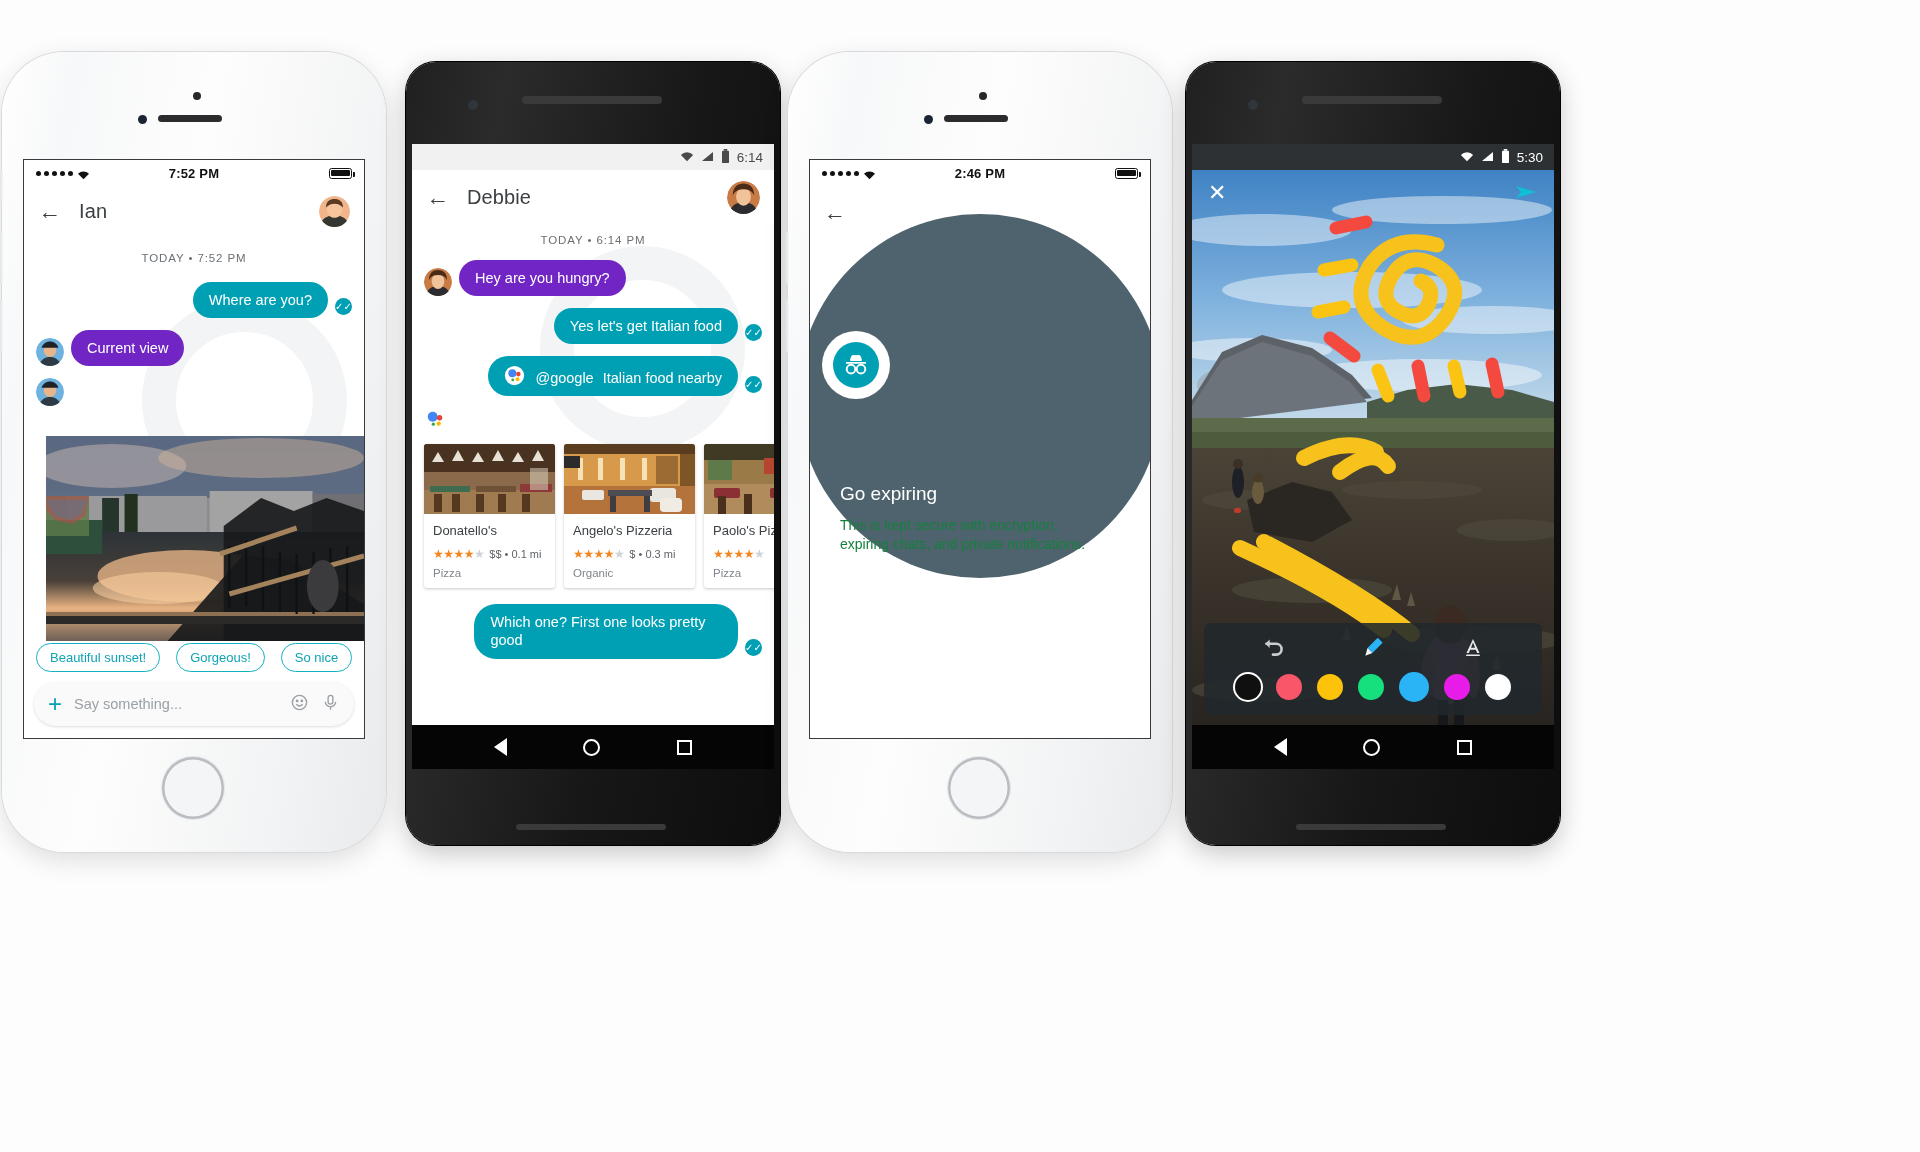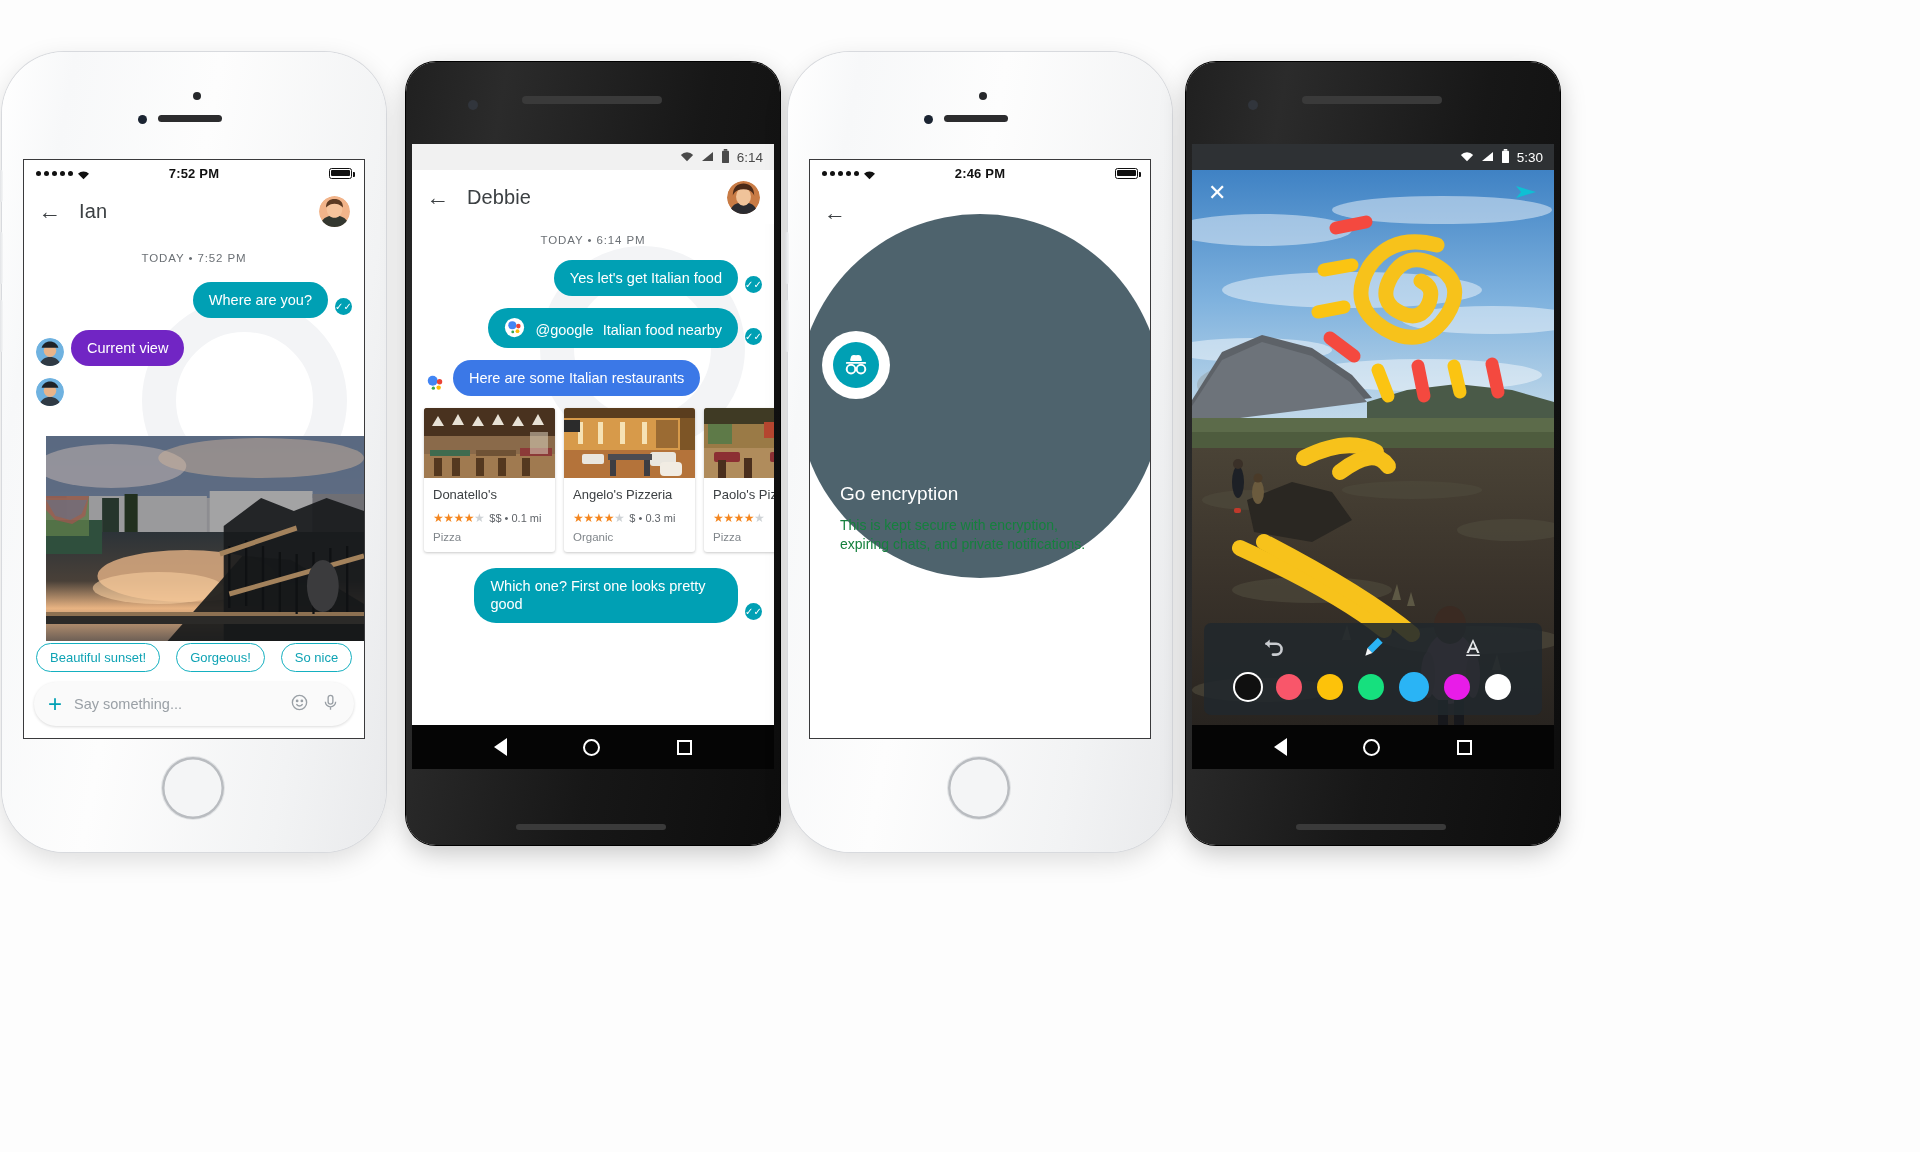--- a/index.html
+++ b/index.html
@@ -349,20 +349,31 @@
           <path d="M7 18C7 7 13 3 20 3s13 4 13 15c0 0-2-8-13-8S7 18 7 18z" fill="#4a2a18"></path>
         </svg>
       </span>
     </div>
 
     <div class="chatbg">
       <div class="watermark" style="left:128px;top:22px;width:205px;height:205px;"></div>
 
       <div class="daystamp" style="margin:10px 0 8px;">TODAY • 6:14 PM</div>
 
+      <div class="row">
+        <span class="av">
+          <svg viewBox="0 0 40 40" width="28" height="28">
+                <circle cx="20" cy="20" r="20" fill="#c87b45"></circle>
+            <path d="M2 40c3-11 9-14 18-14s15 3 18 14z" fill="#2b2b30"></path>
+            <ellipse cx="20" cy="19" rx="9" ry="11" fill="#f0c39a"></ellipse>
+            <path d="M7 18C7 7 13 3 20 3s13 4 13 15c0 0-2-8-13-8S7 18 7 18z" fill="#4a2a18"></path>
+              </svg>
+        </span>
+        <div class="bubble purple">Hey are you hungry?</div>
+      </div>
 
       <div class="row out">
         <div class="bubble teal">Yes let's get Italian food</div>
         <div class="tick">✓✓</div>
       </div>
 
       <div class="row out">
         <div class="bubble teal" style="display:flex;align-items:flex-end;gap:9px;">
           <span class="glogo">
             <svg viewBox="0 0 24 24" width="21" height="21">
@@ -381,21 +392,20 @@
 
       <div class="row">
         <span class="glogo" style="margin-bottom:2px;">
           <svg viewBox="0 0 24 24" width="22" height="22">
             <circle cx="9.5" cy="9.5" r="5.4" fill="#4285f4"></circle>
             <circle cx="17" cy="10.6" r="2.9" fill="#ea4335"></circle>
             <circle cx="16" cy="17" r="2.4" fill="#fbbc05"></circle>
             <circle cx="10.2" cy="17.6" r="1.8" fill="#34a853"></circle>
           </svg>
         </span>
-        <div class="bubble blue">Here are some Italian restaurants</div>
       </div>
 
       <div class="cards">
 
         <div class="card">
           <div class="pic">
             <svg viewBox="0 0 131 70" width="131" height="70" preserveAspectRatio="none">
               <rect width="131" height="70" fill="#6b4a33"></rect>
               <rect y="0" width="131" height="28" fill="#49321f"></rect>
               <rect y="28" width="131" height="18" fill="#8a6a4a"></rect>
@@ -552,21 +562,21 @@
           <svg viewBox="0 0 32 32" width="30" height="30" fill="#fff">
             <path d="M10.4 11.6h11.2c.5 0 .8-.4.7-.9l-.9-3.3c-.4-1.5-1.9-2.4-3.4-2.1l-2 .4-2-.4c-1.5-.3-3 .6-3.4 2.1l-.9 3.3c-.1.5.2.9.7.9z"></path>
             <rect x="5.2" y="12.8" width="21.6" height="1.9" rx=".95"></rect>
             <circle cx="10.7" cy="20.4" r="4.6" fill="none" stroke="#fff" stroke-width="2.1"></circle>
             <circle cx="21.3" cy="20.4" r="4.6" fill="none" stroke="#fff" stroke-width="2.1"></circle>
             <rect x="14.6" y="19.5" width="2.8" height="1.8"></rect>
           </svg>
         </span>
       </div>
 
-      <div class="inc-h" style="left:30px;top:297px;">Go encryption</div>
+      <div class="inc-h" style="left:30px;top:297px;">Go expiring</div>
       <div class="inc-p" style="left:30px;top:330px;width:258px;">This is kept secure with encryption, expiring chats, and private notifications.</div>
     </div>
   </div>
 </div>
 
 <div class="phone android" style="left:1186px;top:62px;width:374px;height:783px;">
   <div class="an-cam" style="left:62px;top:38px;width:10px;height:10px;"></div>
   <div class="an-speaker" style="left:116px;top:34px;width:140px;"></div>
   <div class="an-botbar" style="left:110px;top:762px;width:150px;"></div>
 

